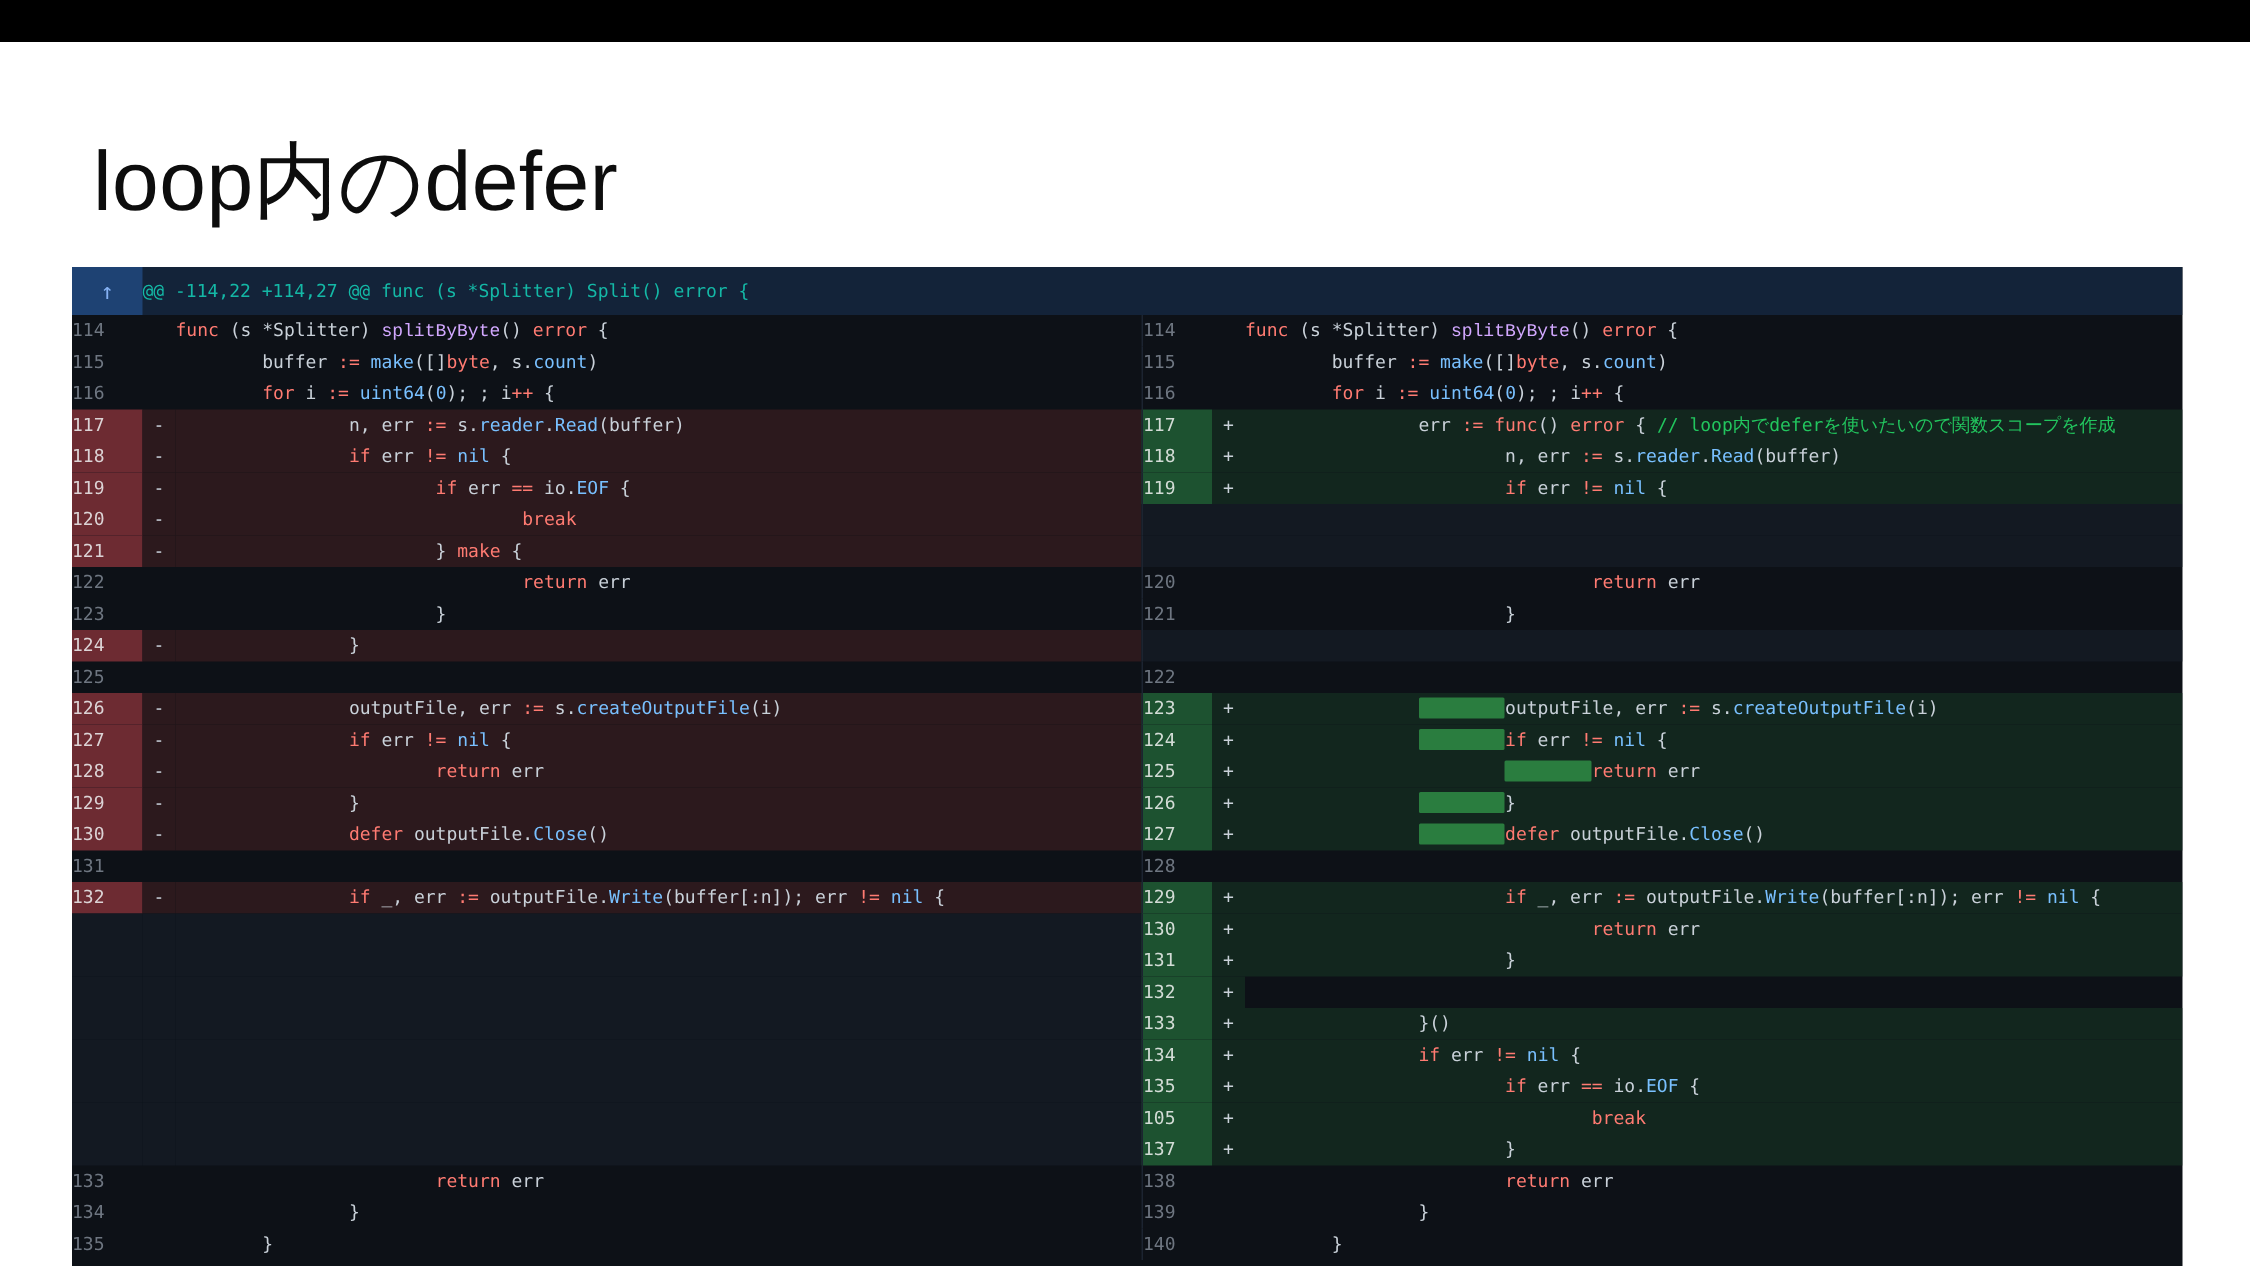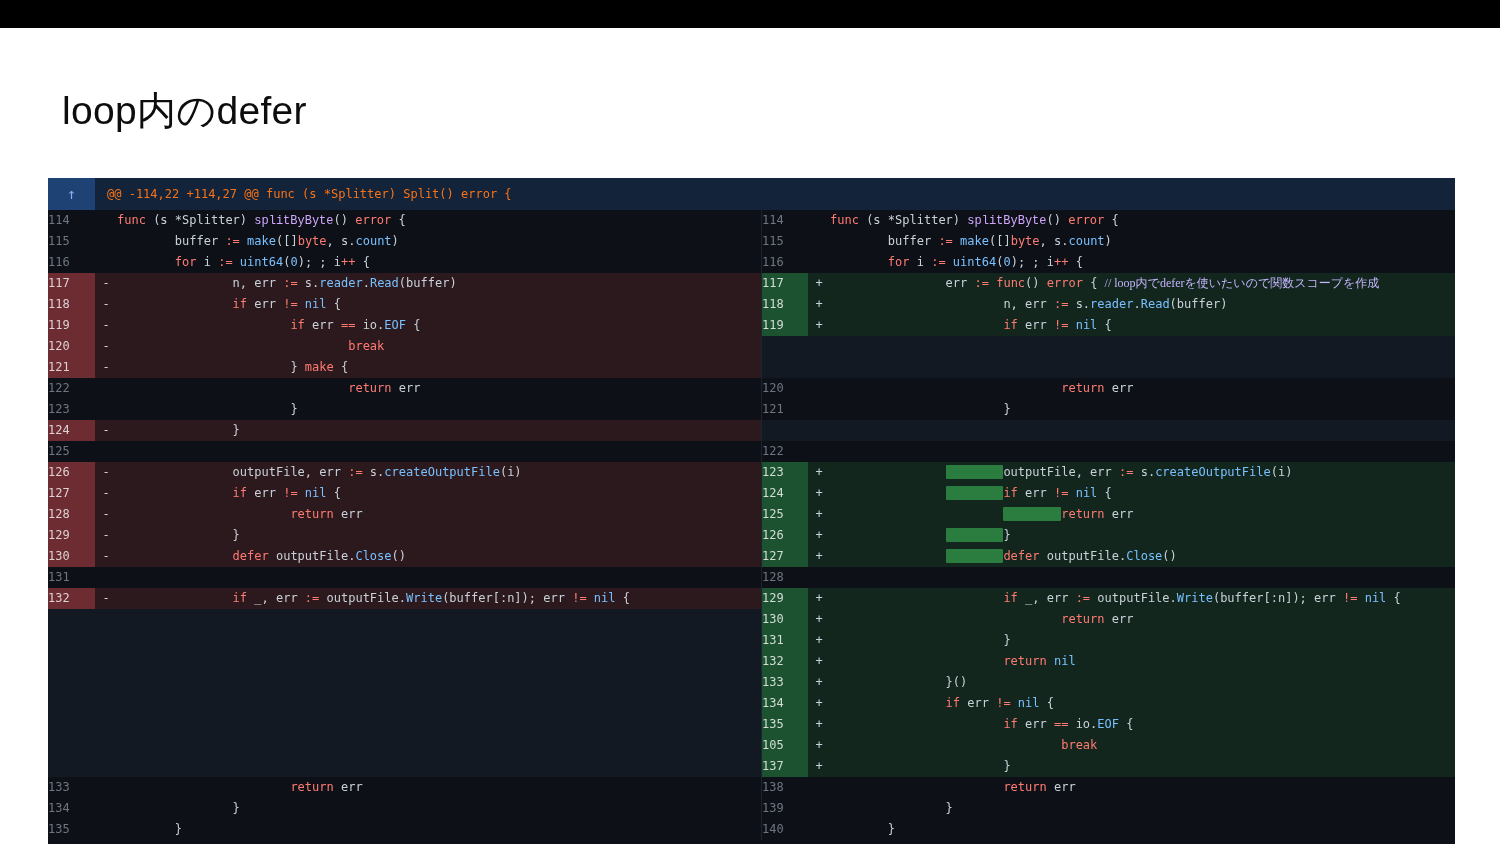--- a/index.html
+++ b/index.html
@@ -10,54 +10,54 @@
     position:relative;
     overflow:hidden;
   }
   .topbar {
     position:absolute; top:0; left:0;
     width:1500px; height:28px;
     background:#000000;
   }
   .title {
     position:absolute; left:62px; top:84px;
-    font-size:39px; font-weight:500; color:#0d0d0d;
+    font-size:56px; font-weight:500; color:#0d0d0d;
     letter-spacing:0.3px;
   }
   .diff {
     position:absolute; left:48px; top:178px;
     width:1407px; height:666px;
     background:#0d1117;
     font-family:"DejaVu Sans Mono","Liberation Mono",monospace;
     font-size:12px;
     overflow:hidden;
   }
   .hunk { display:flex; height:32px; background:#132339; align-items:stretch; }
   .expand {
     width:47px; flex:0 0 47px;
     background:#1e4273; border:none; cursor:pointer;
     color:#85b1f3; font-size:15px; line-height:32px;
     font-family:inherit;
   }
-  .hunktext { color:#f97316; line-height:32px; padding-left:12px; white-space:pre; overflow:hidden; }
+  .hunktext { color:#14b8a6; line-height:32px; white-space:pre; overflow:hidden; }
   .drow { display:grid; grid-template-columns:47px 22px 644px 47px 22px 625px; height:21px; }
   .num  { color:#6e7681; text-align:left; padding-right:10px; line-height:21px; overflow:hidden; }
   .mark { line-height:21px; text-align:center; color:#c9d1d9; overflow:hidden; }
   .code { white-space:pre; line-height:21px; overflow:hidden; color:#c9d1d9; }
   .rnum { border-left:1px solid #1c2431; }
   .num.del  { background:#6d2b32; color:#dcd3d5; }
   .mark.del, .code.del { background:#2c191d; }
   .num.add  { background:#1d5230; color:#d3dcd6; }
   .mark.add, .code.add { background:#12261e; }
   .num.empty, .mark.empty, .code.empty { background:#131922; }
   .t-p { color:#c9d1d9; }
   .t-k { color:#ff7b72; }
   .t-b { color:#79c0ff; }
   .t-f { color:#d2a8ff;font-family:Liberation Mono, monospace; }
-  .t-c { color:#c4b5fd;font-family:Liberation Serif, serif; }
+  .t-c { color:#22c55e; }
   .t-g { background:#2a7d3f; border-radius:1px; }
 </style>
 </head>
 <body>
 
 <div class="slide">
   <div class="topbar"></div>
   <h1 class="title">loop内のdefer</h1>
 
   <div class="diff">
@@ -235,21 +235,20 @@
           <div class="num add rnum">131</div>
           <div class="mark add">+</div>
           <div class="code add"><span class="t-p">                        }</span></div>
         </div>
         <div class="drow">
           <div class="num empty"></div>
           <div class="mark empty"></div>
           <div class="code empty"></div>
           <div class="num add rnum">132</div>
           <div class="mark add">+</div>
-          <div class="code add"><span class="t-p">                        </span><span class="t-k">return</span><span class="t-p"> </span><span class="t-b">nil</span></div>
         </div>
         <div class="drow">
           <div class="num empty"></div>
           <div class="mark empty"></div>
           <div class="code empty"></div>
           <div class="num add rnum">133</div>
           <div class="mark add">+</div>
           <div class="code add"><span class="t-p">                }()</span></div>
         </div>
         <div class="drow">

